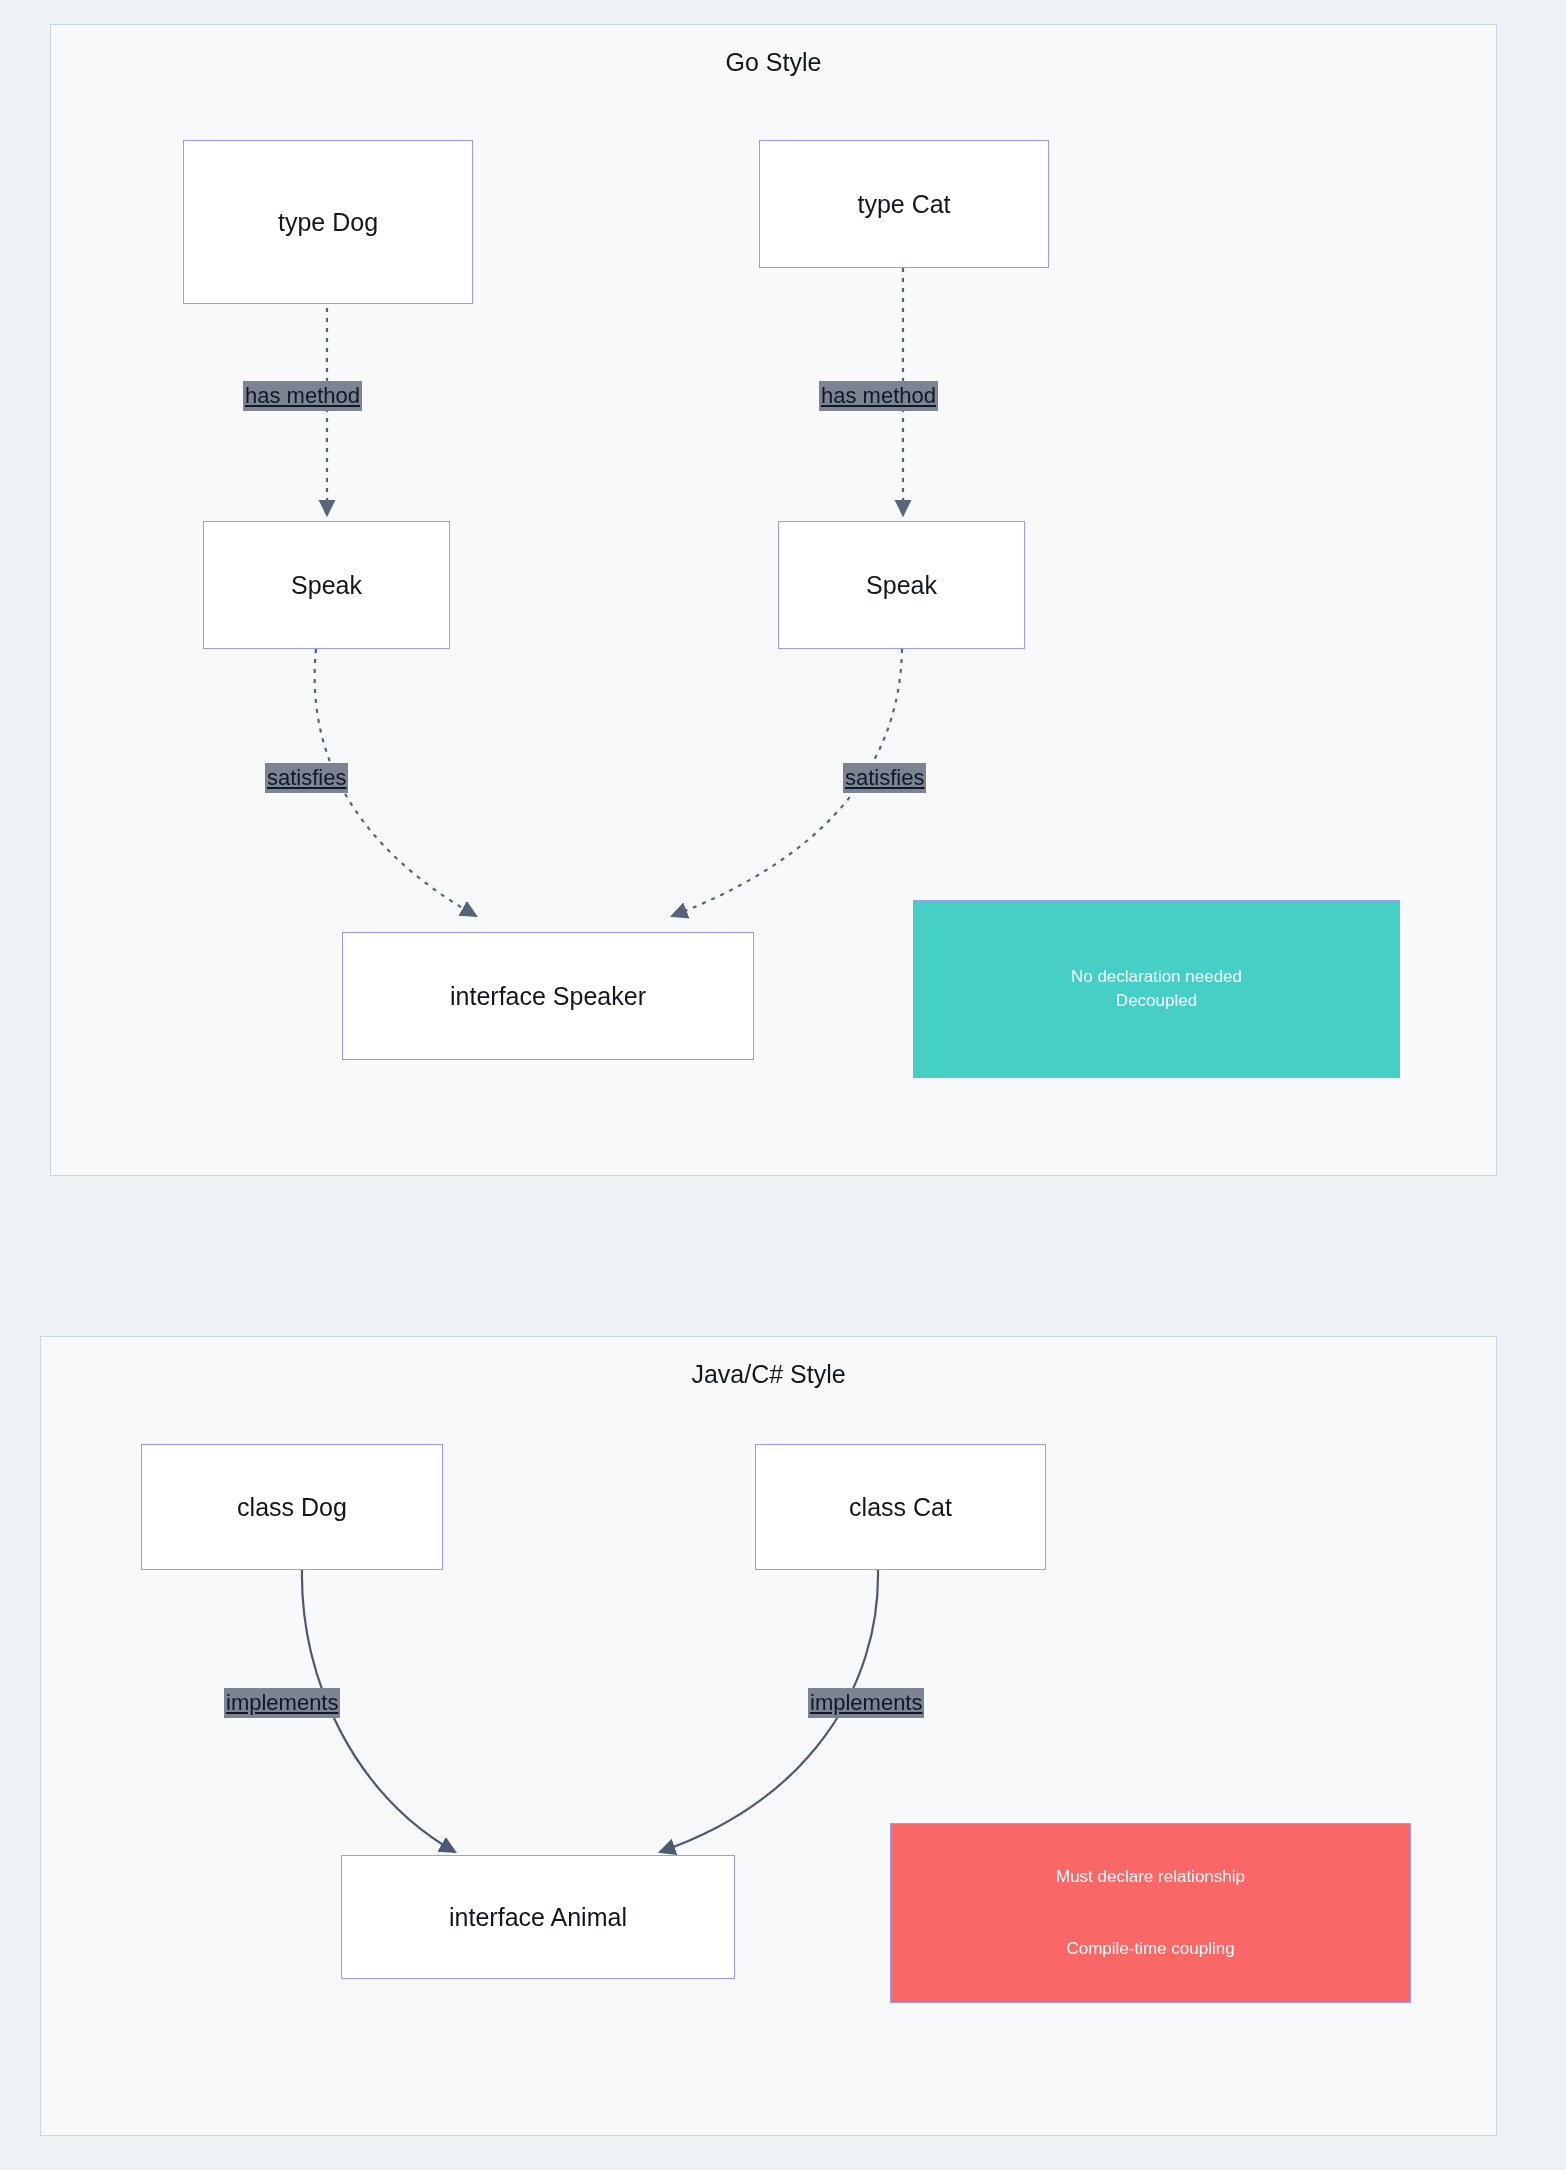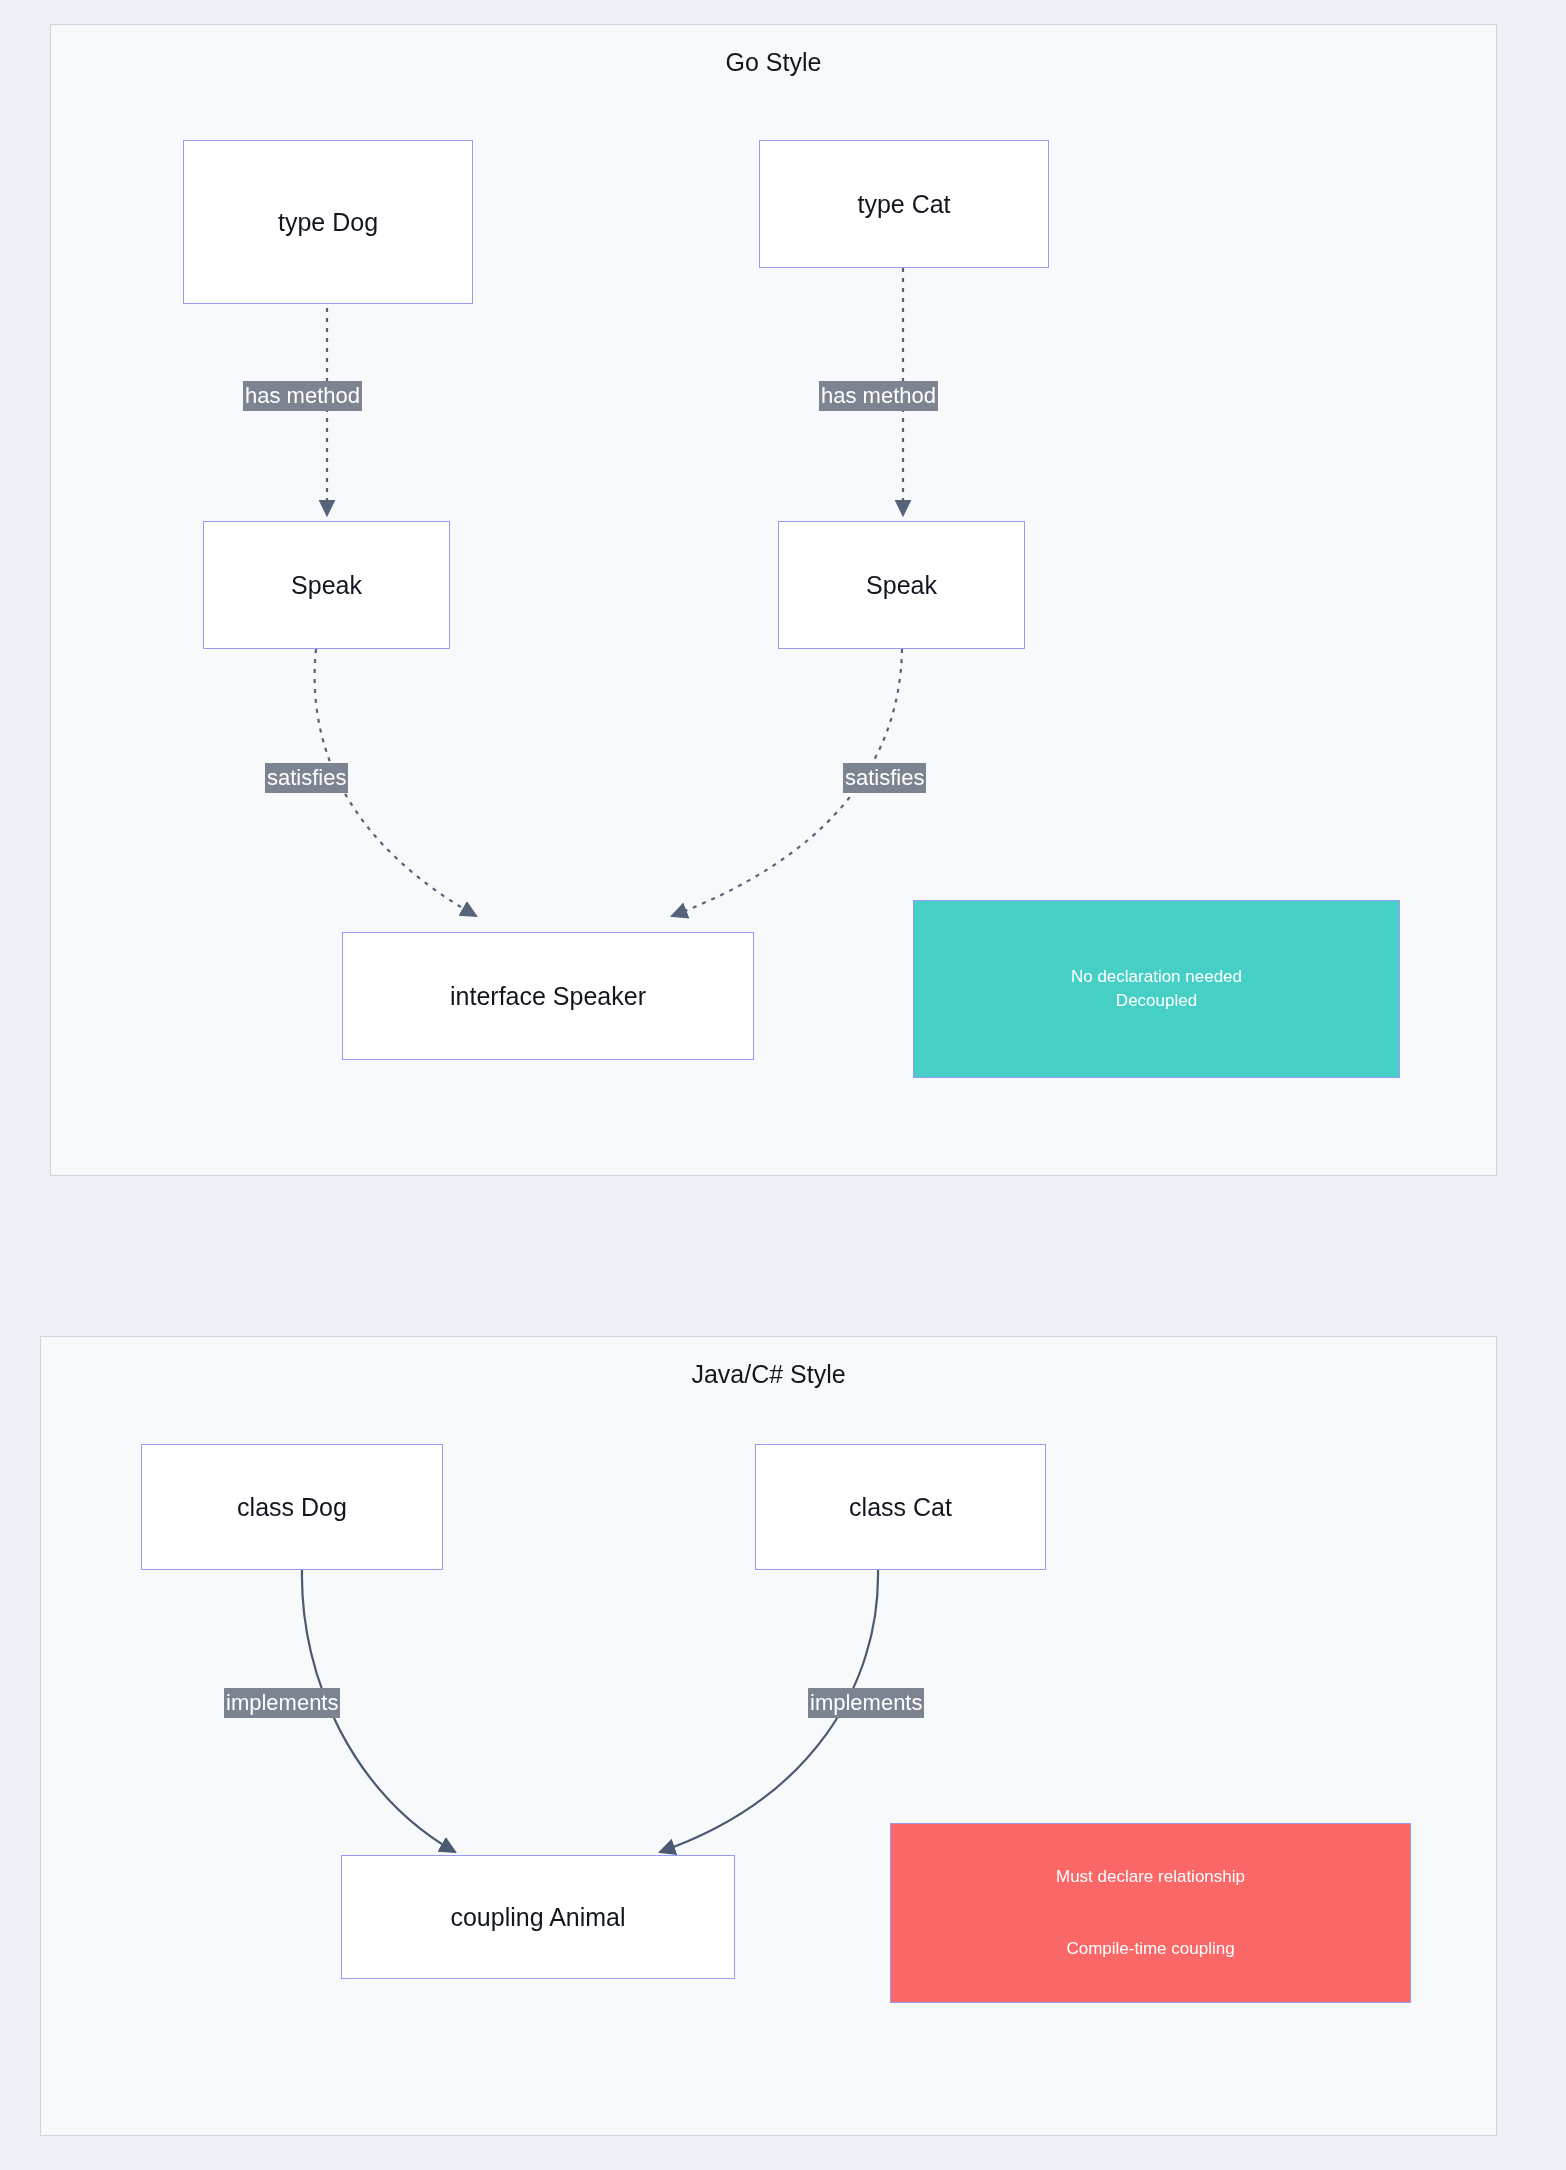--- a/index.html
+++ b/index.html
@@ -61,26 +61,27 @@
     color: #ffffff;
     text-align: center;
     line-height: 1.42;
   }
   .note span { display: block; }
   .note.teal { background: #46cfc4; }
   .note.red  { background: #fa6767; }
   .edge-label {
     position: absolute;
     background: #7d8491;
-    color: #ffffff;
+    color: #0f172a;
     font-size: 22px;
     line-height: 1.25;
     padding: 1px 2px;
     white-space: nowrap;
     box-sizing: border-box;
+    text-decoration: underline;
   }
   svg.edges {
     position: absolute;
     left: 0; top: 0;
     width: 1566px;
     height: 2170px;
     pointer-events: none;
     overflow: visible;
   }
 </style>
@@ -174,21 +175,21 @@
 
   <div class="edge-label" style="left:224px; top:1688px;">
     <span>implements</span>
   </div>
 
   <div class="edge-label" style="left:808px; top:1688px;">
     <span>implements</span>
   </div>
 
   <div class="node" style="left:341px; top:1855px; width:394px; height:124px;">
-    <span>coupling Animal</span>
+    <span>interface Animal</span>
   </div>
 
   <div class="note red" style="left:890px; top:1823px; width:521px; height:180px;gap:47px;">
     <span>Must declare relationship</span>
     <span>Compile-time coupling</span>
   </div>
 
 </div>
 
 </body></html>

